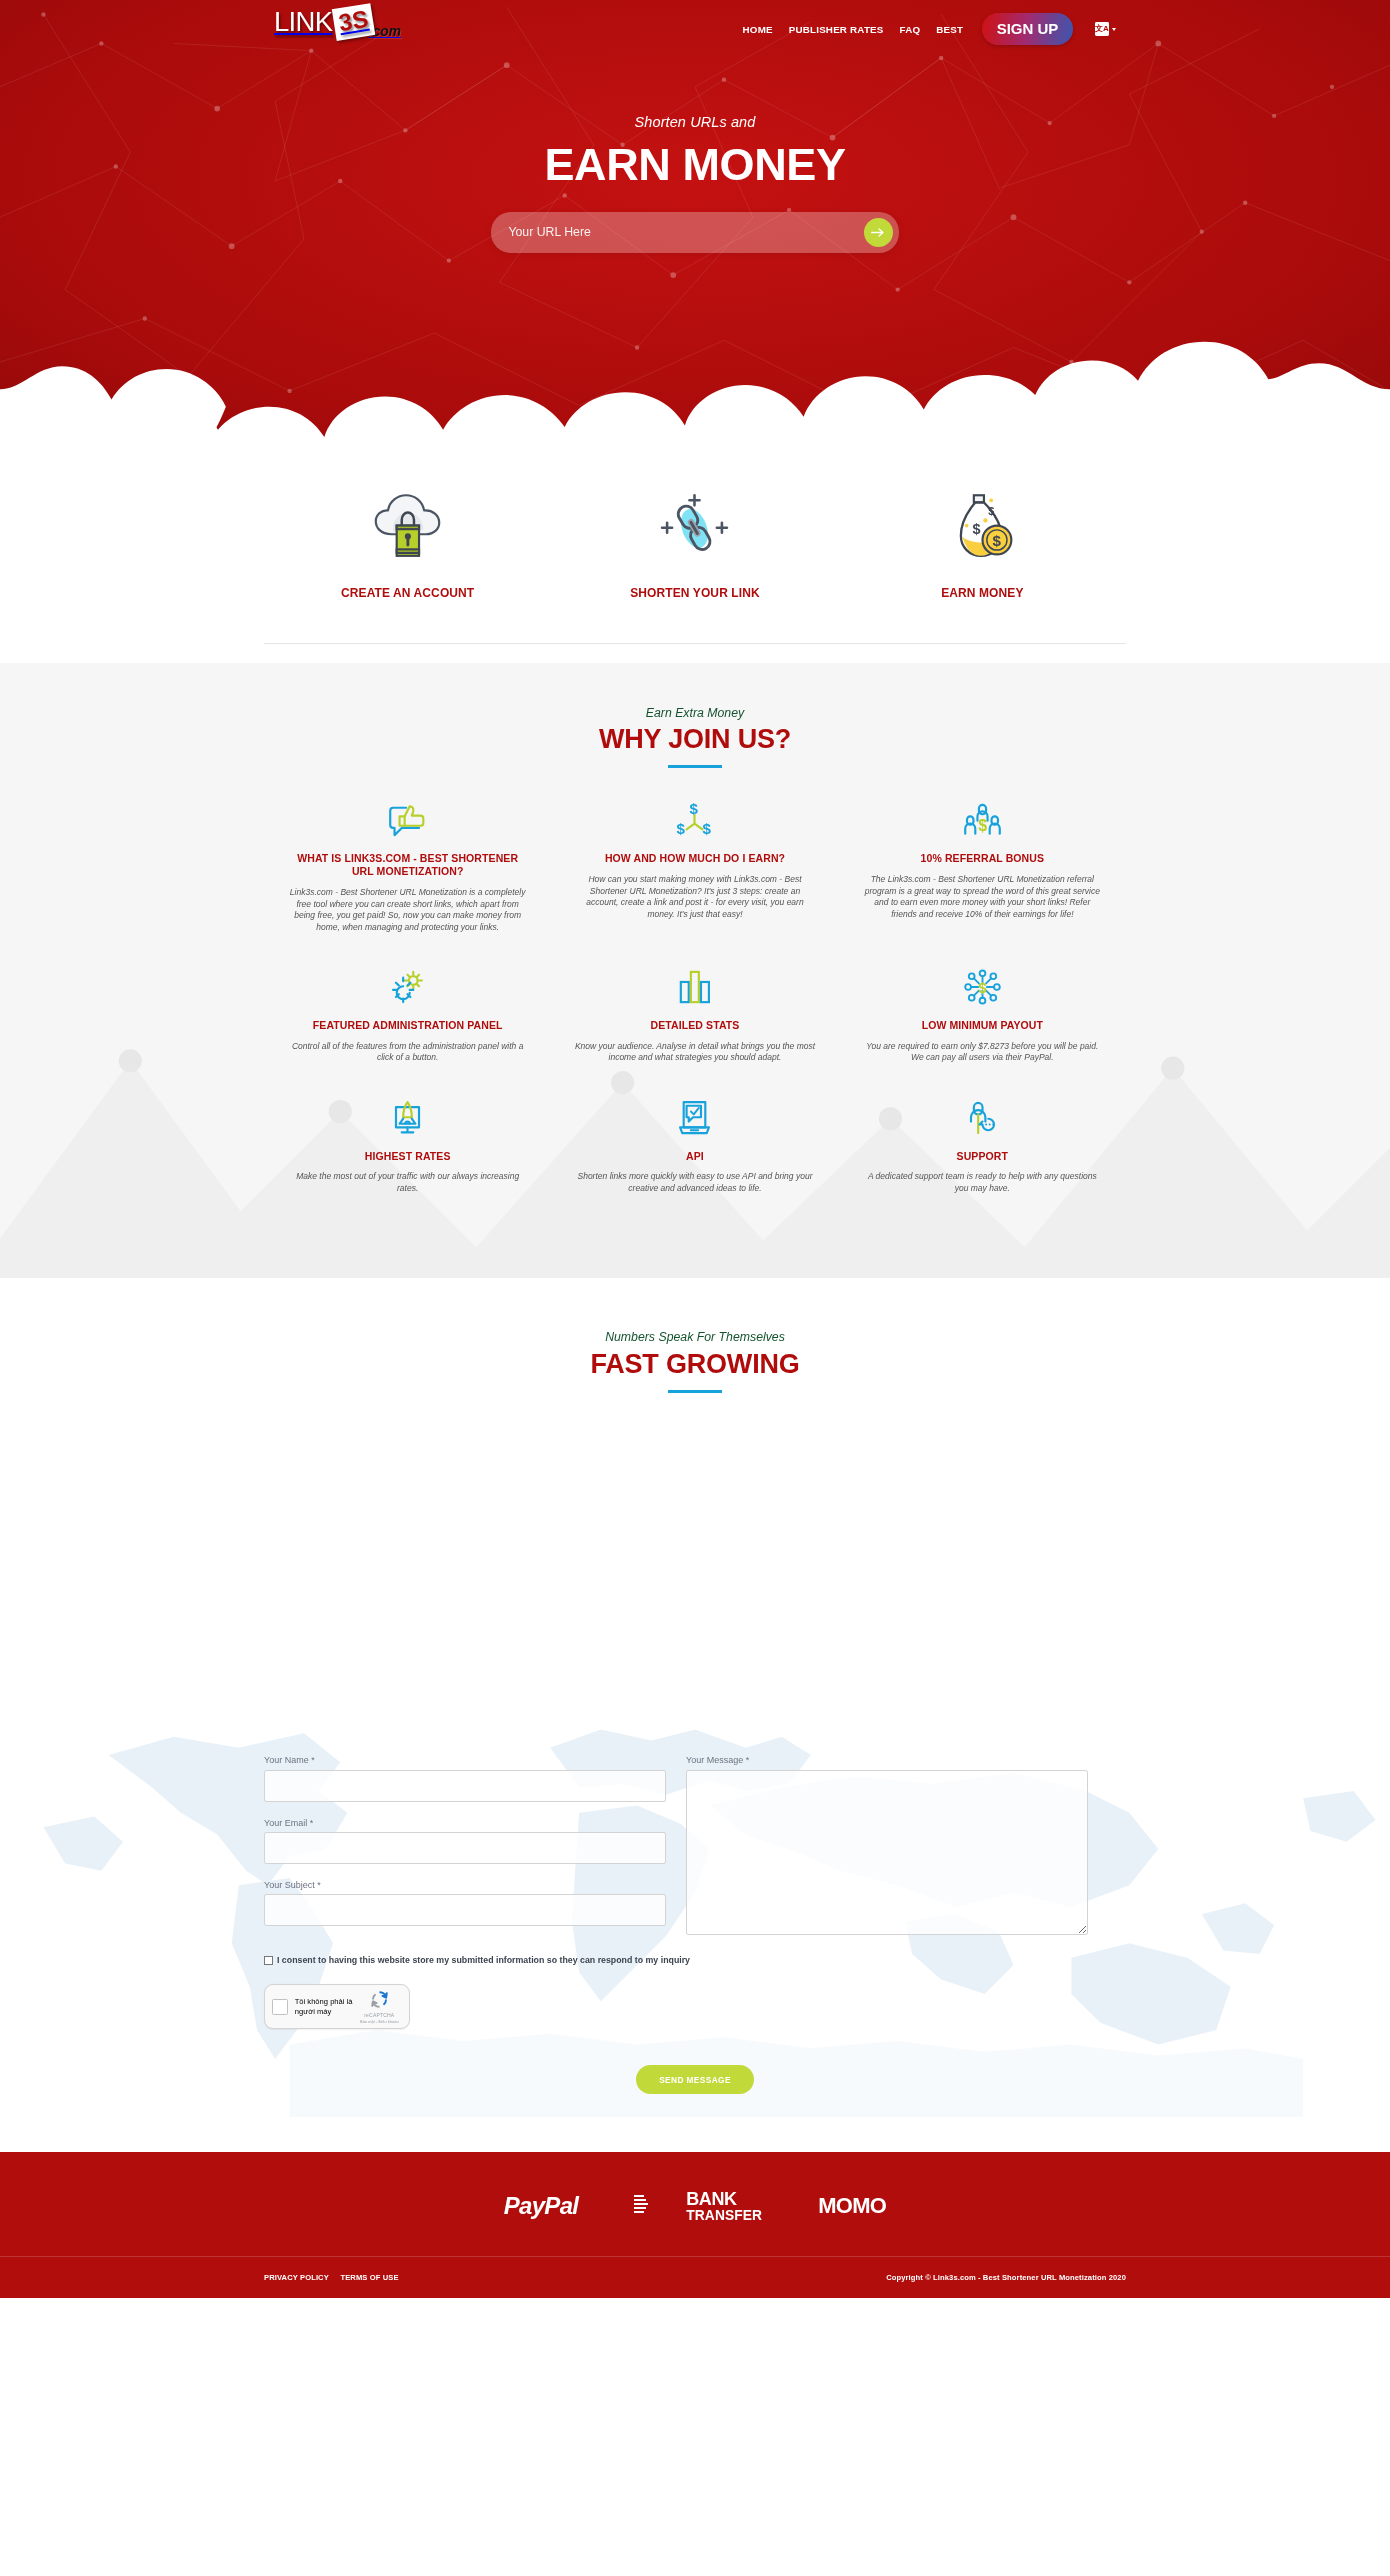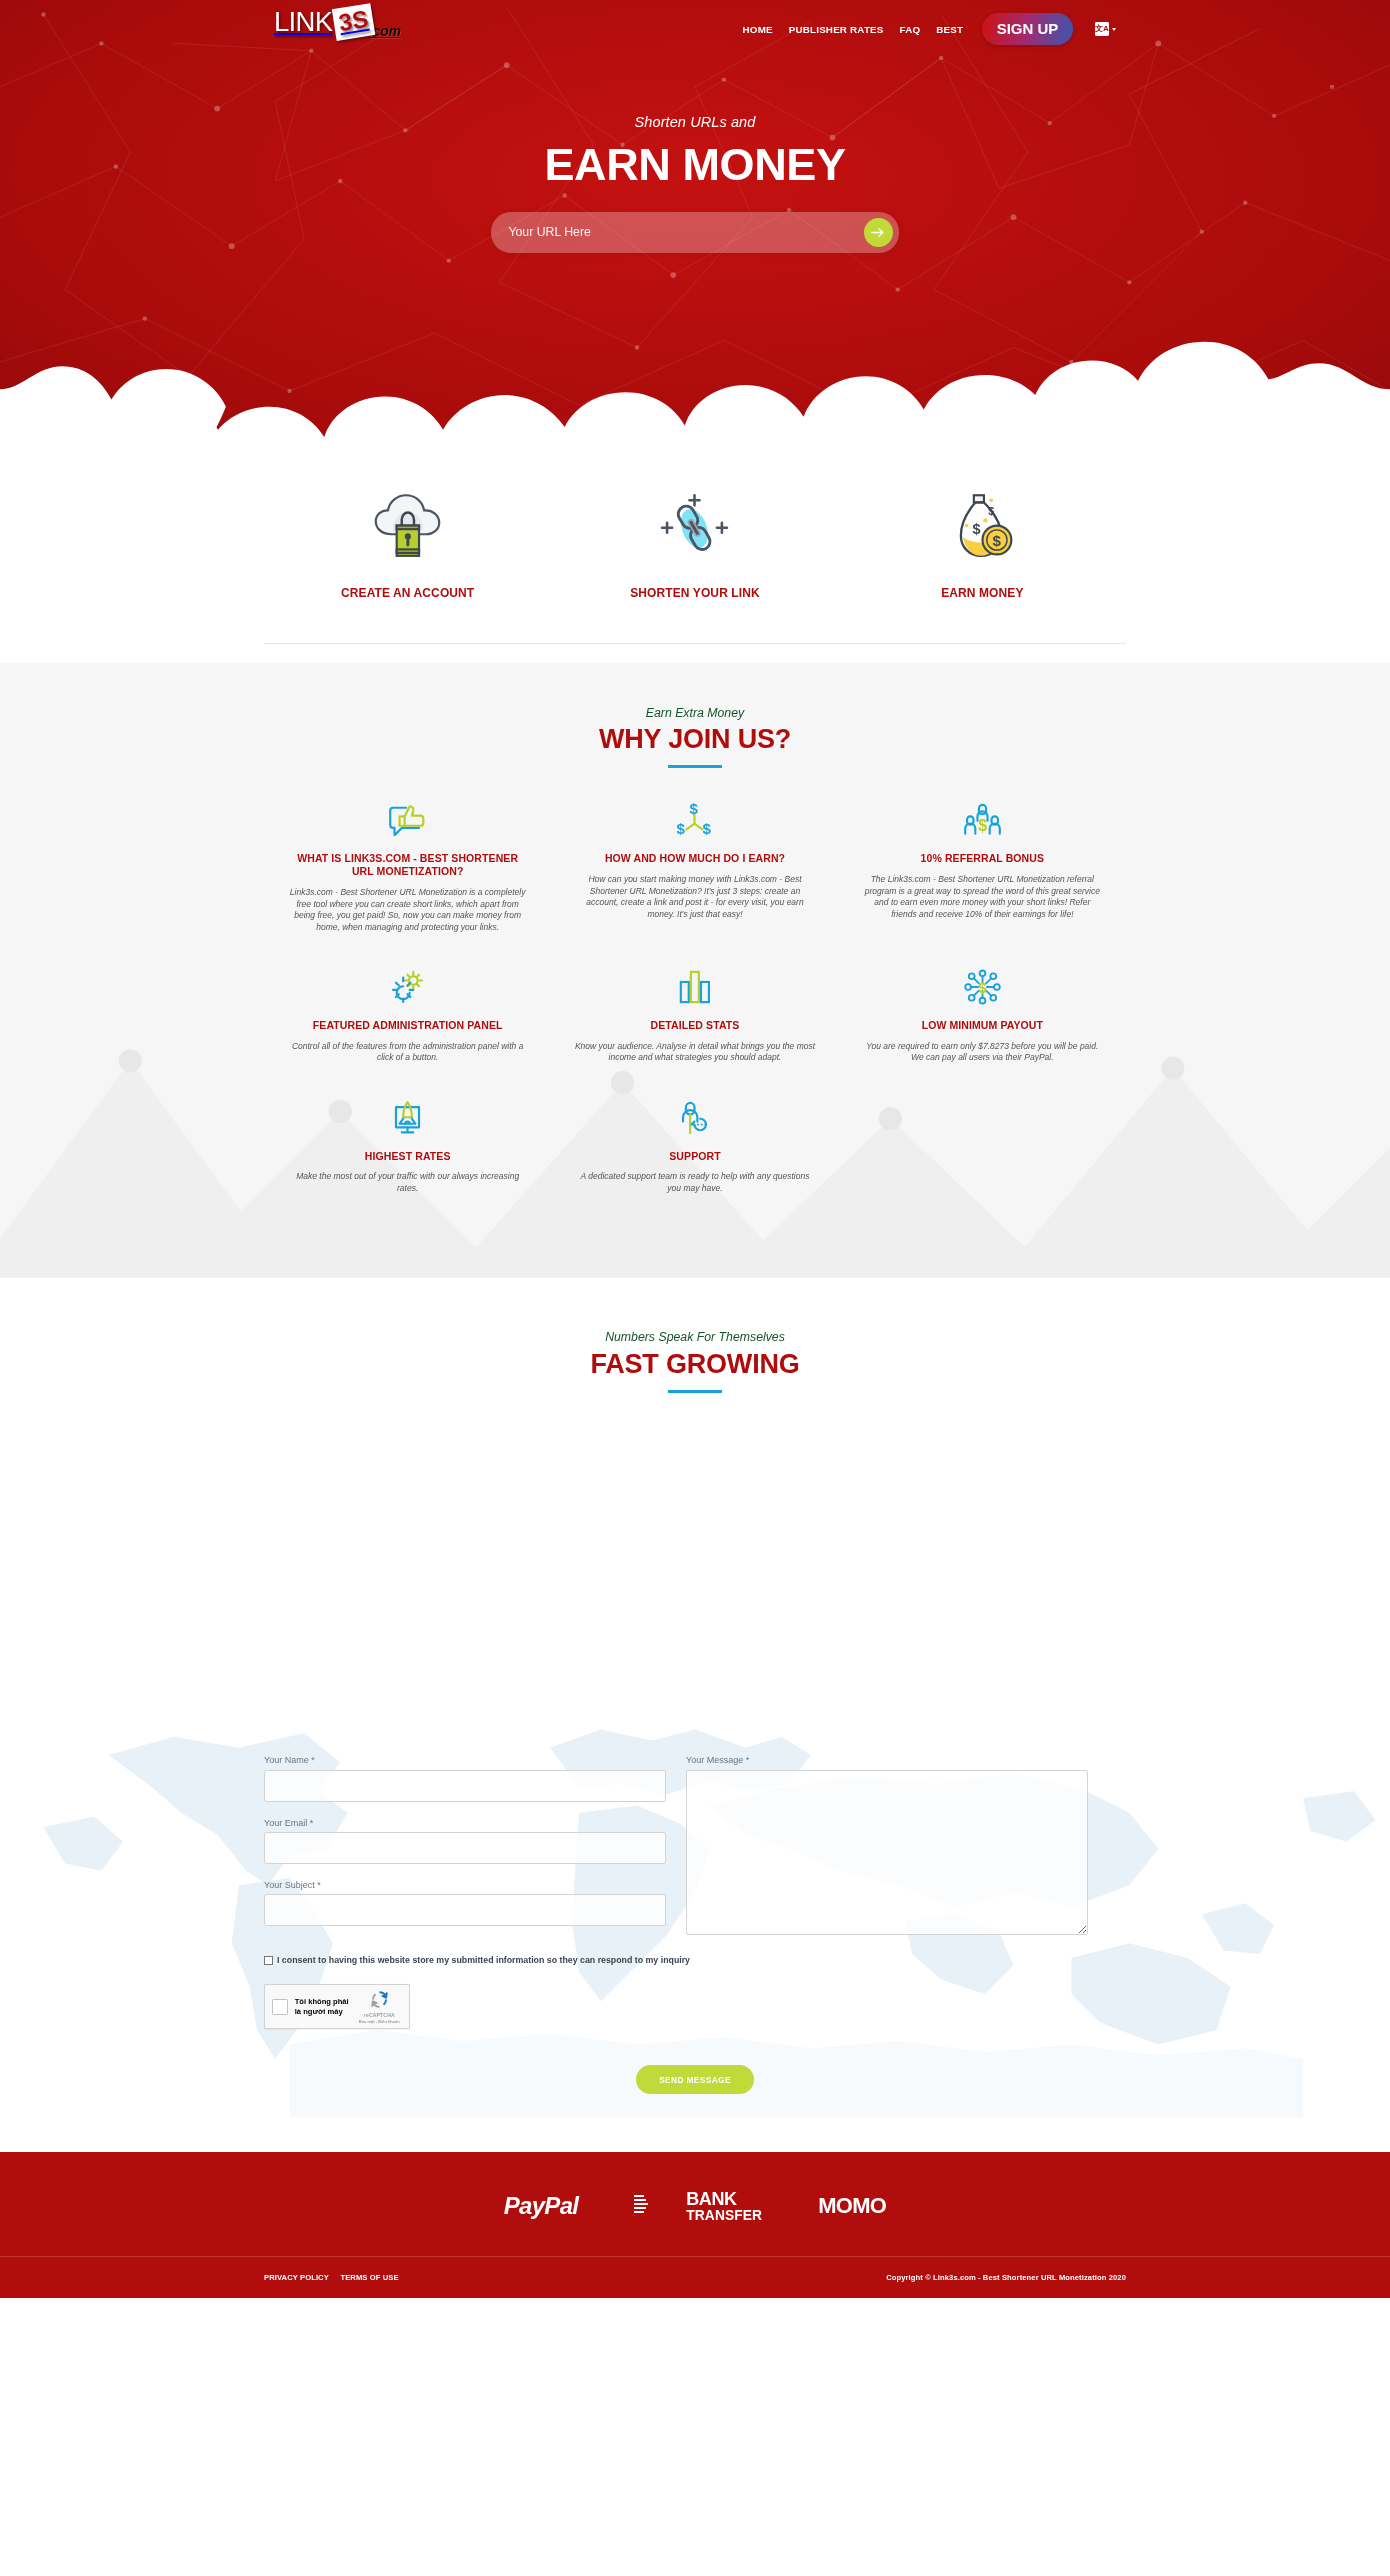--- a/index.html
+++ b/index.html
@@ -195,25 +195,24 @@
     width: 100%; height: 165px; border: 0.7px solid #d3d3d3;
     border-radius: 2.2px; background: rgba(255,255,255,.75);
     font-size: 10px; padding: 5.8px 7.2px; outline: none; resize: vertical;
     font-family: "Liberation Sans", sans-serif;
   }
   .consent-row { display: flex; align-items: flex-start; gap: 3.6px; margin-top: 13px; }
   .consent-box { width: 9.4px; height: 9.4px; border: 0.7px solid #767676; background: #fff; margin-top: 0.7px; flex: none; cursor: pointer; }
   .consent-text { color: #3b4450; font-size: 8.8px; font-weight: 700; line-height: 10px; }
 
   .recaptcha {
-    width: 146px; height: 45px; border: 0.7px solid #d3d3d3; border-radius: 1px;
+    width: 146px; height: 45px; border: 0.7px solid #d3d3d3; border-radius: 9px;
     background: #f9f9f9; margin-top: 19px;
     display: flex; align-items: center; padding: 0 7.2px;
     box-shadow: 0 0.7px 1.4px rgba(0,0,0,.06);
-    font-weight: bold;
   }
   .rc-box { width: 16px; height: 16px; border: 1.4px solid #c1c1c1; background: #fff; border-radius: 1.4px; flex: none; cursor: pointer; }
   .rc-label { font-size: 7.6px; color: #000; margin-left: 6.5px; line-height: 9.4px; width: 62px; font-family: "Liberation Sans", sans-serif; }
   .rc-brand { margin-left: auto; text-align: center; width: 45px; }
   .rc-name { font-size: 5px; color: #9aa0a6; letter-spacing: 0.2px; margin-top: 1.4px; }
   .rc-terms { font-size: 4px; color: #9aa0a6; margin-top: 0.7px; }
 
   .send-wrap { text-align: center; margin-top: 36px; }
   .send-btn {
     background: #c2d93a; color: #fff; border: none;
@@ -549,20 +548,33 @@
             <path d="M28 38 V45 M20 45 H36" stroke="#18a2dc"></path>
             <path d="M28 3 C33 10 34 18 34 24 H22 C22 18 23 10 28 3 Z" stroke="#b7cf2a"></path>
             <path d="M22 26 L17 33 H39 L34 26" stroke="#18a2dc"></path>
             <path d="M25 33 a3 3 0 0 1 6 0" stroke="#18a2dc"></path>
           </svg>
         </div>
         <div class="feat-title">HIGHEST RATES</div>
         <div class="feat-text">Make the most out of your traffic with our always increasing rates.</div>
       </div>
 
+      <div class="feat">
+        <div class="feat-ico">
+          <svg width="41" height="36" viewBox="0 0 56 50" fill="none" stroke-width="3" stroke-linecap="round" stroke-linejoin="round">
+            <path d="M13 3 H43 V38 H13 Z" stroke="#18a2dc"></path>
+            <path d="M8 38 H48 L45 46 H11 Z" stroke="#18a2dc"></path>
+            <path d="M23 42 H33" stroke="#18a2dc"></path>
+            <path d="M17 8 H37 V24 H26 L20 30 V24 H17 Z" stroke="#18a2dc"></path>
+            <path d="M23 16 l4 4 l7 -9" stroke="#18a2dc" stroke-width="2.6"></path>
+          </svg>
+        </div>
+        <div class="feat-title">API</div>
+        <div class="feat-text">Shorten links more quickly with easy to use API and bring your creative and advanced ideas to life.</div>
+      </div>
 
       <div class="feat">
         <div class="feat-ico">
           <svg width="41" height="36" viewBox="0 0 56 50" fill="none" stroke-width="3" stroke-linecap="round" stroke-linejoin="round">
             <path d="M22 4 a6 6 0 0 1 6 6 v4 a6 6 0 0 1 -12 0 V10 a6 6 0 0 1 6 -6Z" stroke="#18a2dc"></path>
             <path d="M12 30 v-6 a10 10 0 0 1 20 0 v6" stroke="#18a2dc"></path>
             <path d="M22 20 V46" stroke="#b7cf2a"></path>
             <path d="M36 26 a8 8 0 1 1 -8 8 h-4 l4 -4" stroke="#18a2dc"></path>
             <circle cx="33" cy="34" r="1.4" fill="#18a2dc" stroke="none"></circle>
             <circle cx="38" cy="34" r="1.4" fill="#18a2dc" stroke="none"></circle>

